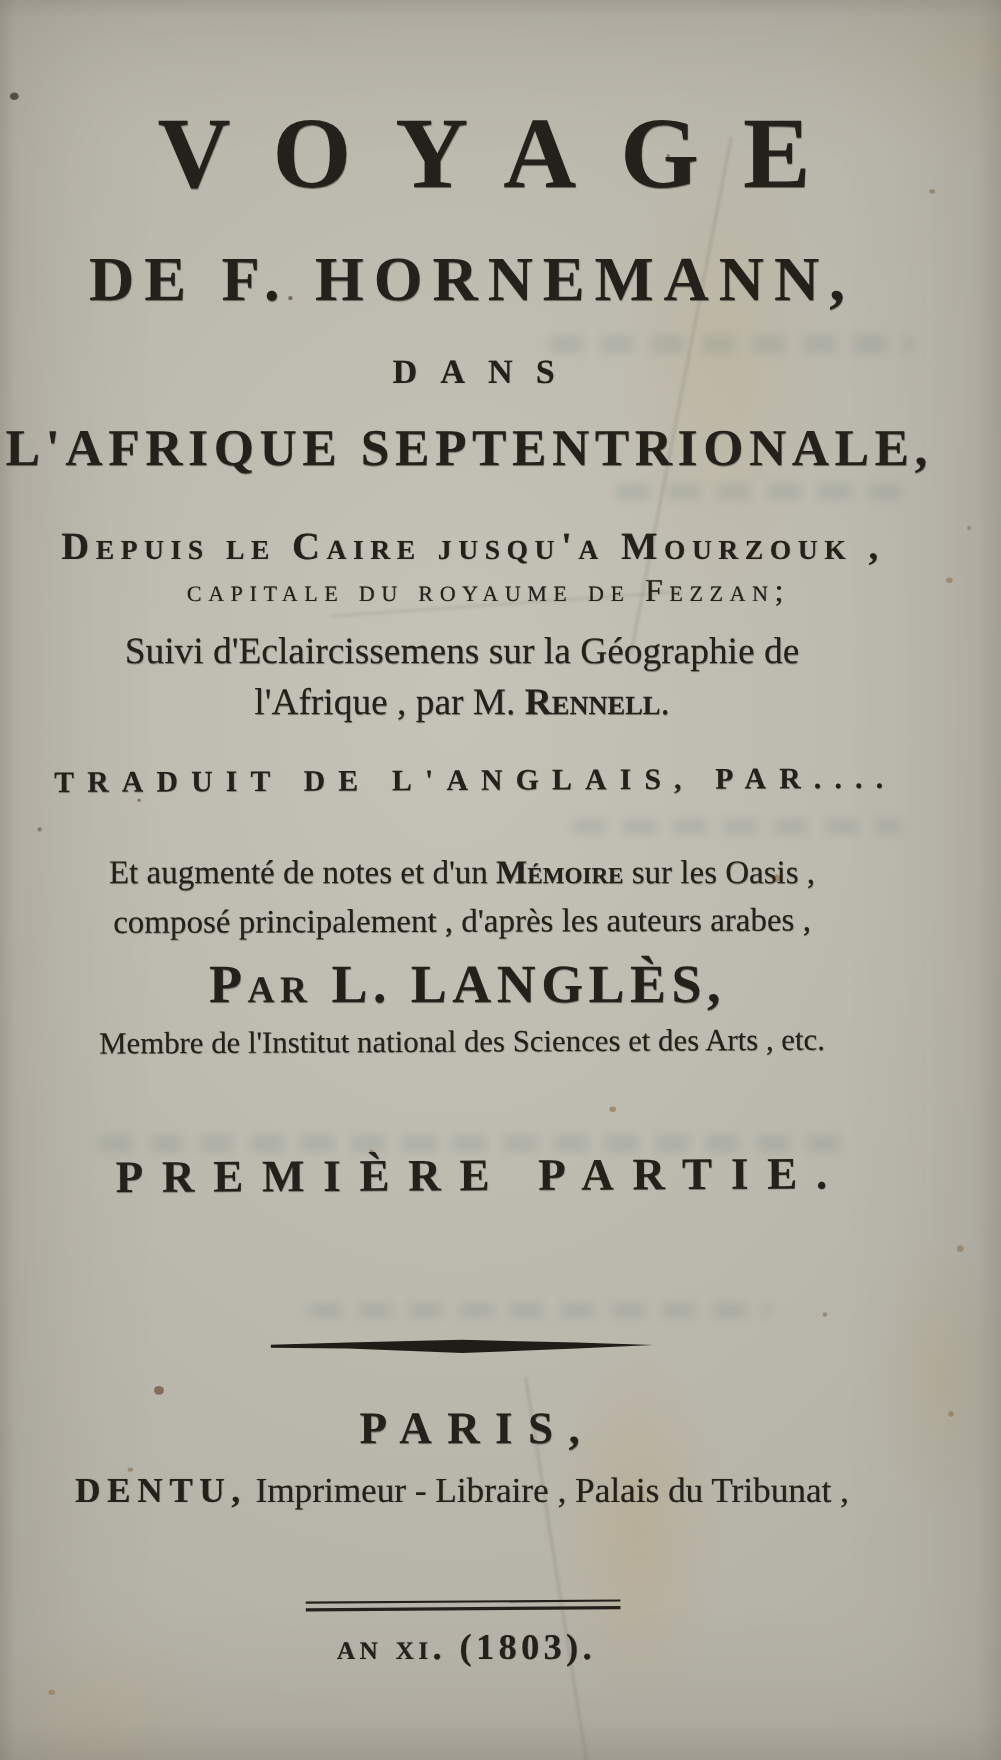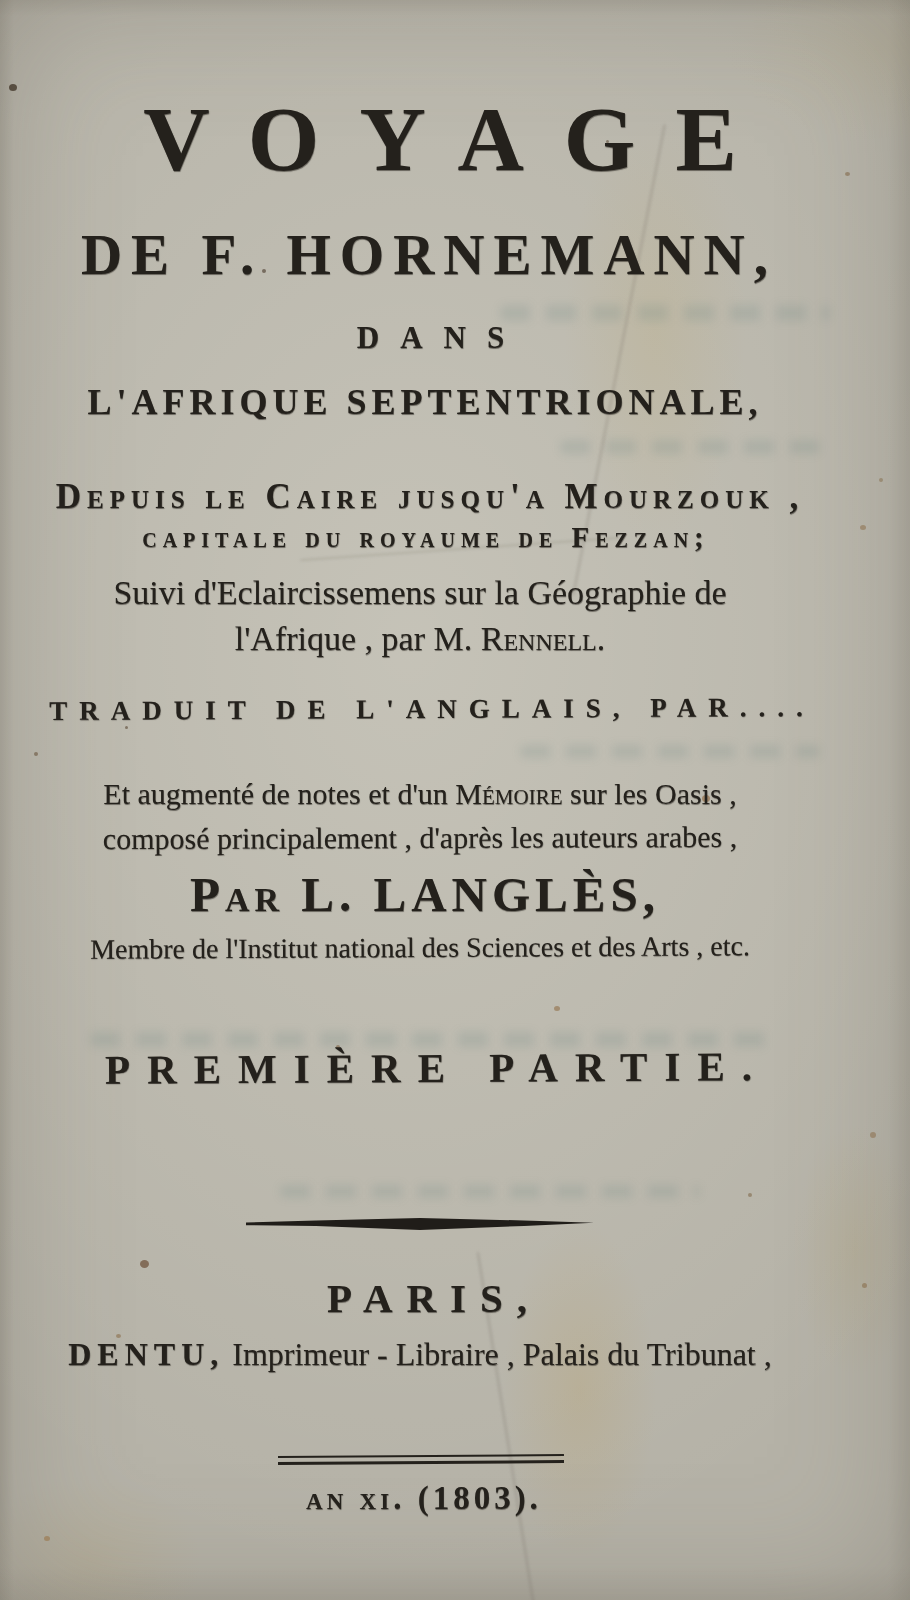--- a/index.html
+++ b/index.html
@@ -24,29 +24,29 @@
       linear-gradient(90deg, rgba(110,105,92,0.22) 0, rgba(110,105,92,0) 14px),
       linear-gradient(270deg, rgba(110,105,92,0.17) 0, rgba(110,105,92,0) 22px);
     box-shadow: inset 0 0 130px rgba(95,90,78,0.30);
   }
   .content{position:absolute;left:0;top:0;width:840px;height:1600px;}
   .line{
     position:absolute;left:0;width:100%;text-align:center;
     color:#24211c;white-space:nowrap;
     text-shadow:0.4px 0.6px 0.8px rgba(36,33,28,0.55);
   }
-  .bold{font-weight:normal;}
+  .bold{font-weight:bold;}
   .sc{font-variant:small-caps;}
 
   .l-voyage   {top:86px;  font-size:92px; letter-spacing:40px;padding-left:40px;font-weight:bold;}
   .l-author   {top:222px; font-size:57px; letter-spacing:9px; padding-left:9px; font-weight:bold;}
   .l-dans     {top:320px; font-size:31px; letter-spacing:21px;padding-left:21px;font-weight:bold;}
-  .l-subtitle {top:381px; font-size:36px; letter-spacing:5px; padding-left:5px; font-weight:bold;}
+  .l-subtitle {top:381px; font-size:47px; letter-spacing:5px; padding-left:5px; font-weight:bold;}
   .l-route1   {top:477px; font-size:35px; letter-spacing:6px; padding-left:10px; font-weight:bold;}
-  .l-route2   {top:521px; font-size:29px; letter-spacing:6px; padding-left:6px; font-weight:bold;}
+  .l-route2   {top:521px; font-size:29px; letter-spacing:6px; padding-left:24px; font-weight:normal;}
   .l-suivi1   {top:574px; font-size:34px;}
   .l-suivi2   {top:620px; font-size:34px;}
   .l-traduit  {top:694px; font-size:27px; letter-spacing:12px;padding-left:12px;font-weight:bold;transform:rotate(-0.3deg);}
   .l-aug1     {top:777px; font-size:30px;}
   .l-aug2     {top:821px; font-size:30px;transform:rotate(-0.2deg);}
   .l-parl     {top:866px; font-size:49px; letter-spacing:5px; padding-left:5px; font-weight:bold;}
   .l-membre   {top:932px; font-size:28px;transform:rotate(-0.3deg);}
   .l-orne     {top:987px; font-size:23px; letter-spacing:7px; padding-left:7px; font-weight:bold;}
   .l-partie   {top:1044px;font-size:41px; letter-spacing:17px;padding-left:17px;font-weight:bold;transform:rotate(-0.3deg);}
   .l-paris    {top:1274px;font-size:41px; letter-spacing:14px;padding-left:14px;font-weight:bold;}

